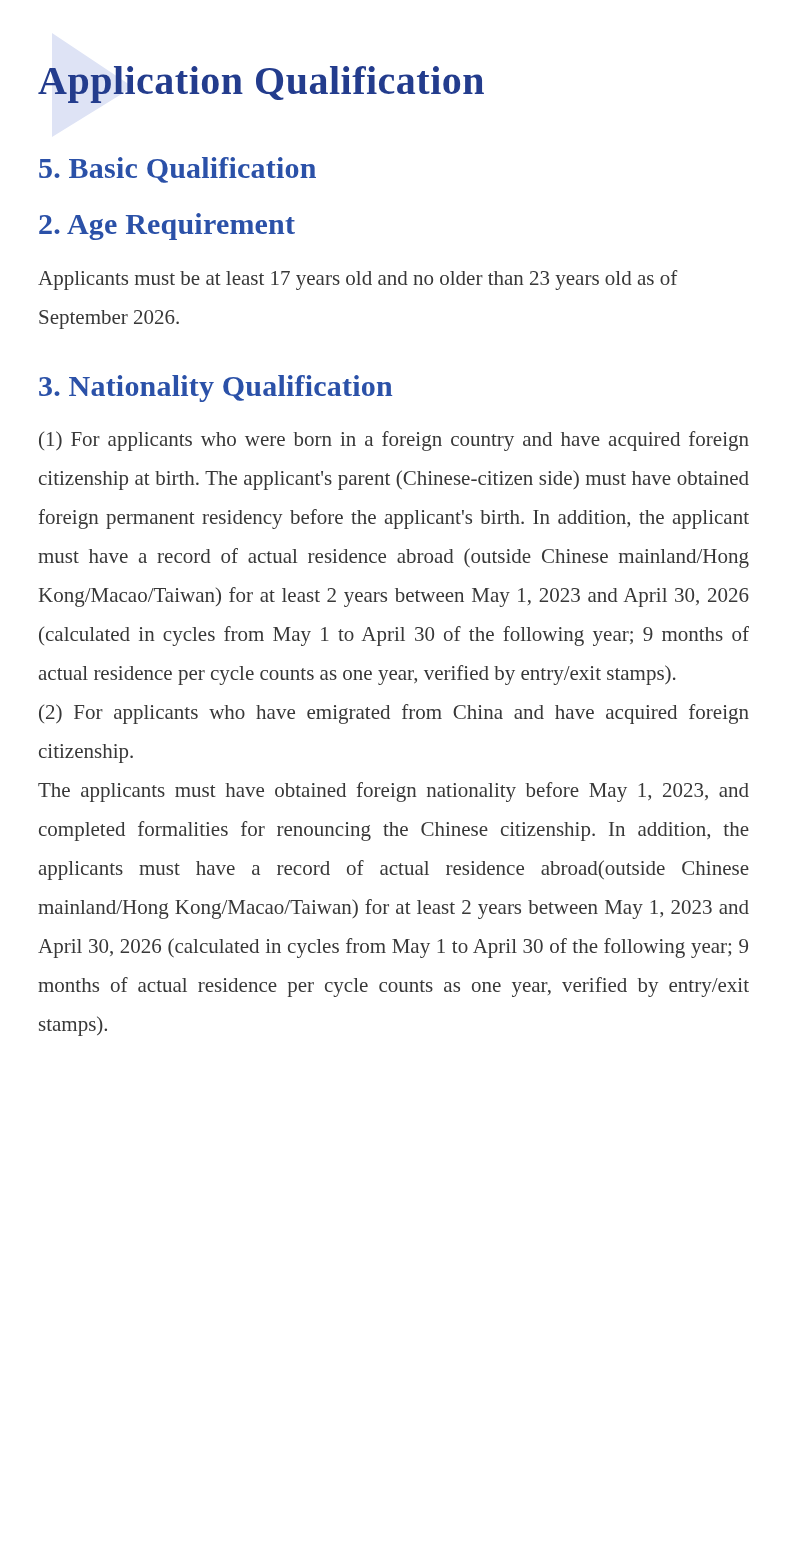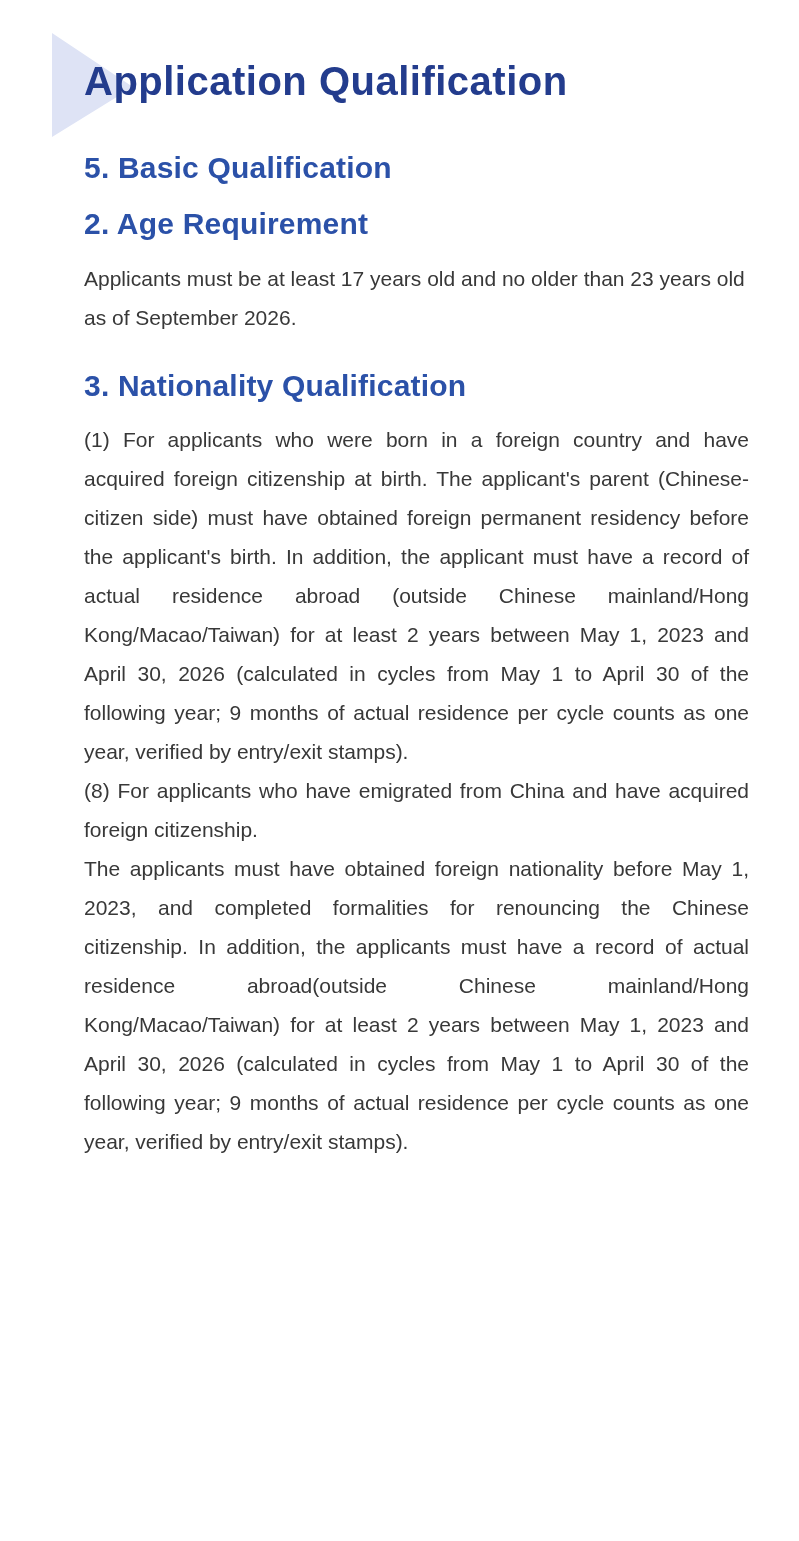--- a/index.html
+++ b/index.html
@@ -2,23 +2,23 @@
 <html style="--background: #ffffff; --title: #233c8d; --heading: #2b51a8; --body: #383838; --accent-triangle: #dee3f5;"><head>
 <meta charset="utf-8">
 <style>
   html, body { margin: 0; padding: 0; background: #ffffff; }
 
   .page {
     position: relative;
     width: 799px;
     height: 1541px;
     box-sizing: border-box;
-    padding: 0 50px 0 84px;
+    padding: 0 50px 0 38px;
     background: var(--background, #ffffff);
-    font-family: Liberation Sans, sans-serif;
+    font-family: Liberation Serif, serif;
     color: var(--body, #383838);
     overflow: hidden;
   }
 
   .accent-triangle {
     position: absolute;
     left: 52px;
     top: 33px;
     width: 81px;
     height: 104px;
@@ -81,18 +81,18 @@
     <h2 class="section-heading">2. Age Requirement</h2>
     <div class="section-body">
       <p>Applicants must be at least 17 years old and no older than 23 years old as of September 2026.</p>
     </div>
   </section>
 
   <section id="section-nationality-qualification">
     <h2 class="section-heading">3. Nationality Qualification</h2>
     <div class="section-body">
       <p>(1) For applicants who were born in a foreign country and have acquired foreign citizenship at birth. The applicant's parent (Chinese-citizen side) must have obtained foreign permanent residency before the applicant's birth. In addition, the applicant must have a record of actual residence abroad (outside Chinese mainland/Hong Kong/Macao/Taiwan) for at least 2 years between May 1, 2023 and April 30, 2026 (calculated in cycles from May 1 to April 30 of the following year; 9 months of actual residence per cycle counts as one year, verified by entry/exit stamps).</p>
-      <p>(8) For applicants who have emigrated from China and have acquired foreign citizenship.</p>
+      <p>(2) For applicants who have emigrated from China and have acquired foreign citizenship.</p>
       <p>The applicants must have obtained foreign nationality before May 1, 2023, and completed formalities for renouncing the Chinese citizenship. In addition, the applicants must have a record of actual residence abroad(outside Chinese mainland/Hong Kong/Macao/Taiwan) for at least 2 years between May 1, 2023 and April 30, 2026 (calculated in cycles from May 1 to April 30 of the following year; 9 months of actual residence per cycle counts as one year, verified by entry/exit stamps).</p>
     </div>
   </section>
 
 </div>
 
 </body></html>

